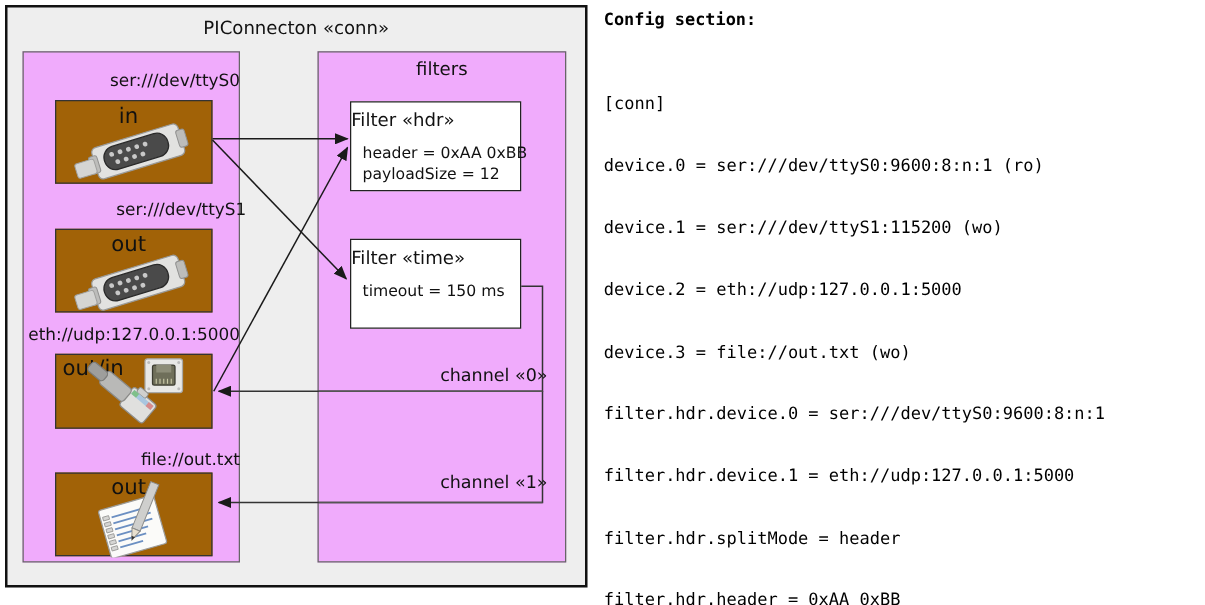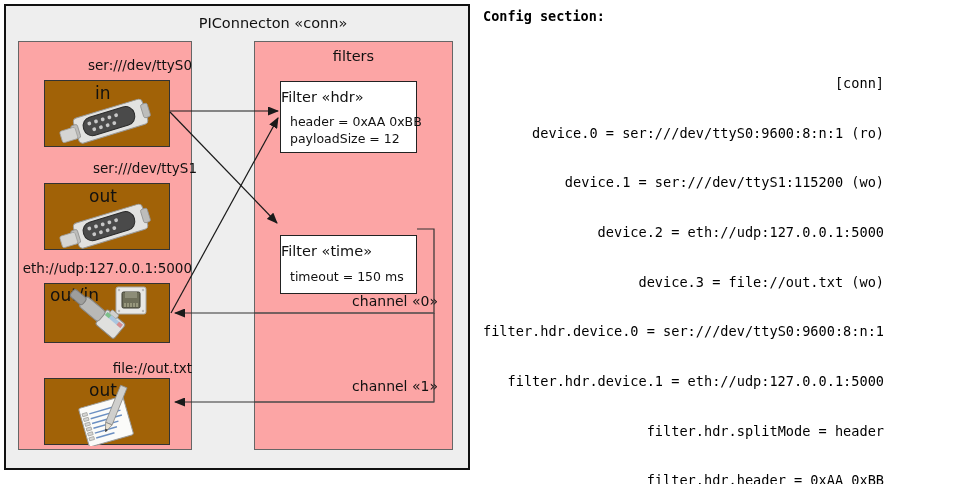--- a/index.html
+++ b/index.html
@@ -30,26 +30,25 @@
     border: 2px solid #111111;
     box-sizing: border-box;
   }
   .outer-title {
     position: absolute;
     left: 0; top: 9px;
     width: 100%;
     text-align: center;
     font-size: 14.5px;
     color: #111;
-    padding-left: 36px;
   }
 
   .panel {
     position: absolute;
-    background: #fca5a5;
+    background: #f0abfc;
     border: 1.5px solid #666666;
     box-sizing: border-box;
   }
   #panel-devices { left: 18px; top: 41px; width: 174px; height: 409px; }
   #panel-filters { left: 254px; top: 41px; width: 199px; height: 409px; }
 
   .panel-title {
     position: absolute;
     left: 0; top: 6px;
     width: 100%;
@@ -106,21 +105,21 @@
     font-size: 14px;
     color: #111;
     text-align: right;
     white-space: nowrap;
   }
 
   
   #config {
     position: absolute;
     left: 483px; top: 0;
-    width: 481px; height: 468px; text-align: right;
+    width: 481px; height: 468px;
   }
   #config-heading {
     position: absolute;
     left: 0; top: 8px;
     font-family: "DejaVu Sans Mono", monospace;
     font-size: 13.5px;
     font-weight: bold;
     color: #000;
   }
   #config-lines {
@@ -269,21 +268,21 @@
       </g>
     </svg>
   </div>
 
   <div class="filter-box" style="left:280px; top:81px; width:137px; height:72px;">
     <div class="filter-title">Filter «hdr»</div>
     <div class="filter-attr" style="top:32px;">header = 0xAA 0xBB</div>
     <div class="filter-attr" style="top:49px;">payloadSize = 12</div>
   </div>
 
-  <div class="filter-box" style="left:280px; top:191px; width:137px; height:59px;margin-top:44px;">
+  <div class="filter-box" style="left:280px; top:191px; width:137px; height:72px;">
     <div class="filter-title">Filter «time»</div>
     <div class="filter-attr" style="top:33px;">timeout = 150 ms</div>
   </div>
 
   <div class="channel-label" style="left:260px; top:293px; width:178px;">channel «0»</div>
   <div class="channel-label" style="left:260px; top:378px; width:178px;">channel «1»</div>
 
   <svg class="overlay">
     <defs>
       <marker id="ah" markerWidth="11" markerHeight="9" refX="10" refY="4.5" orient="auto" markerUnits="userSpaceOnUse">

